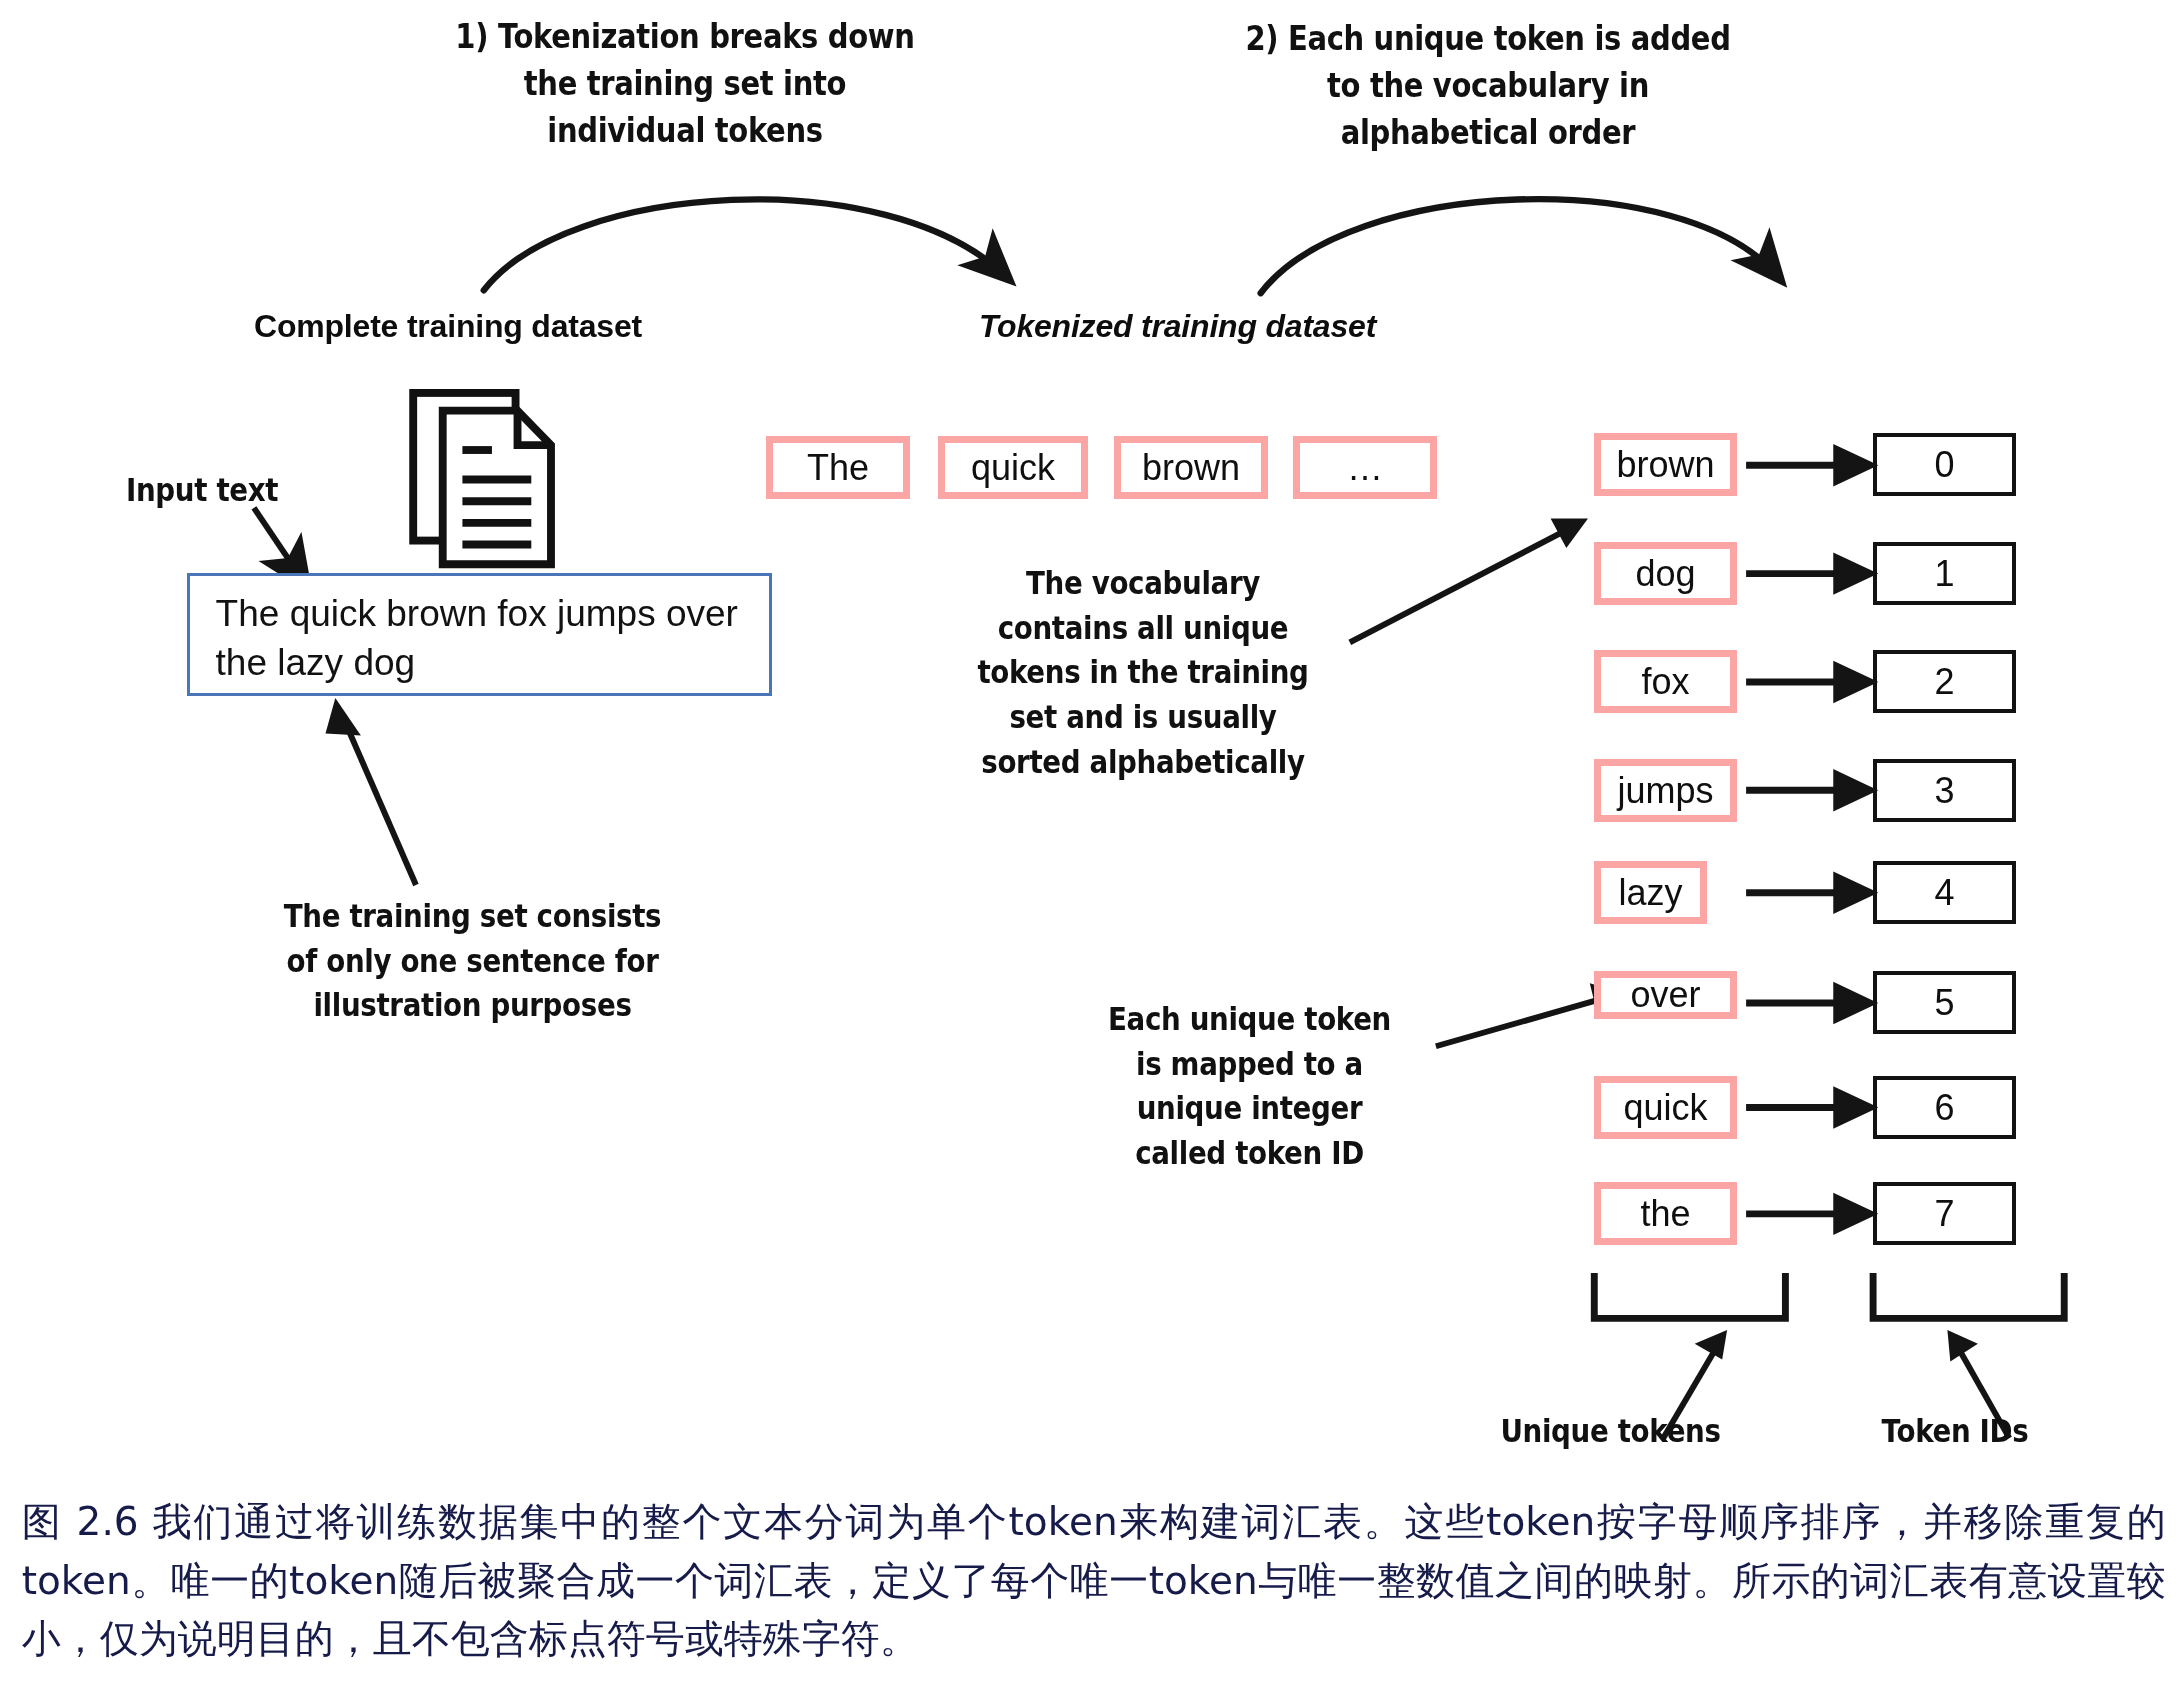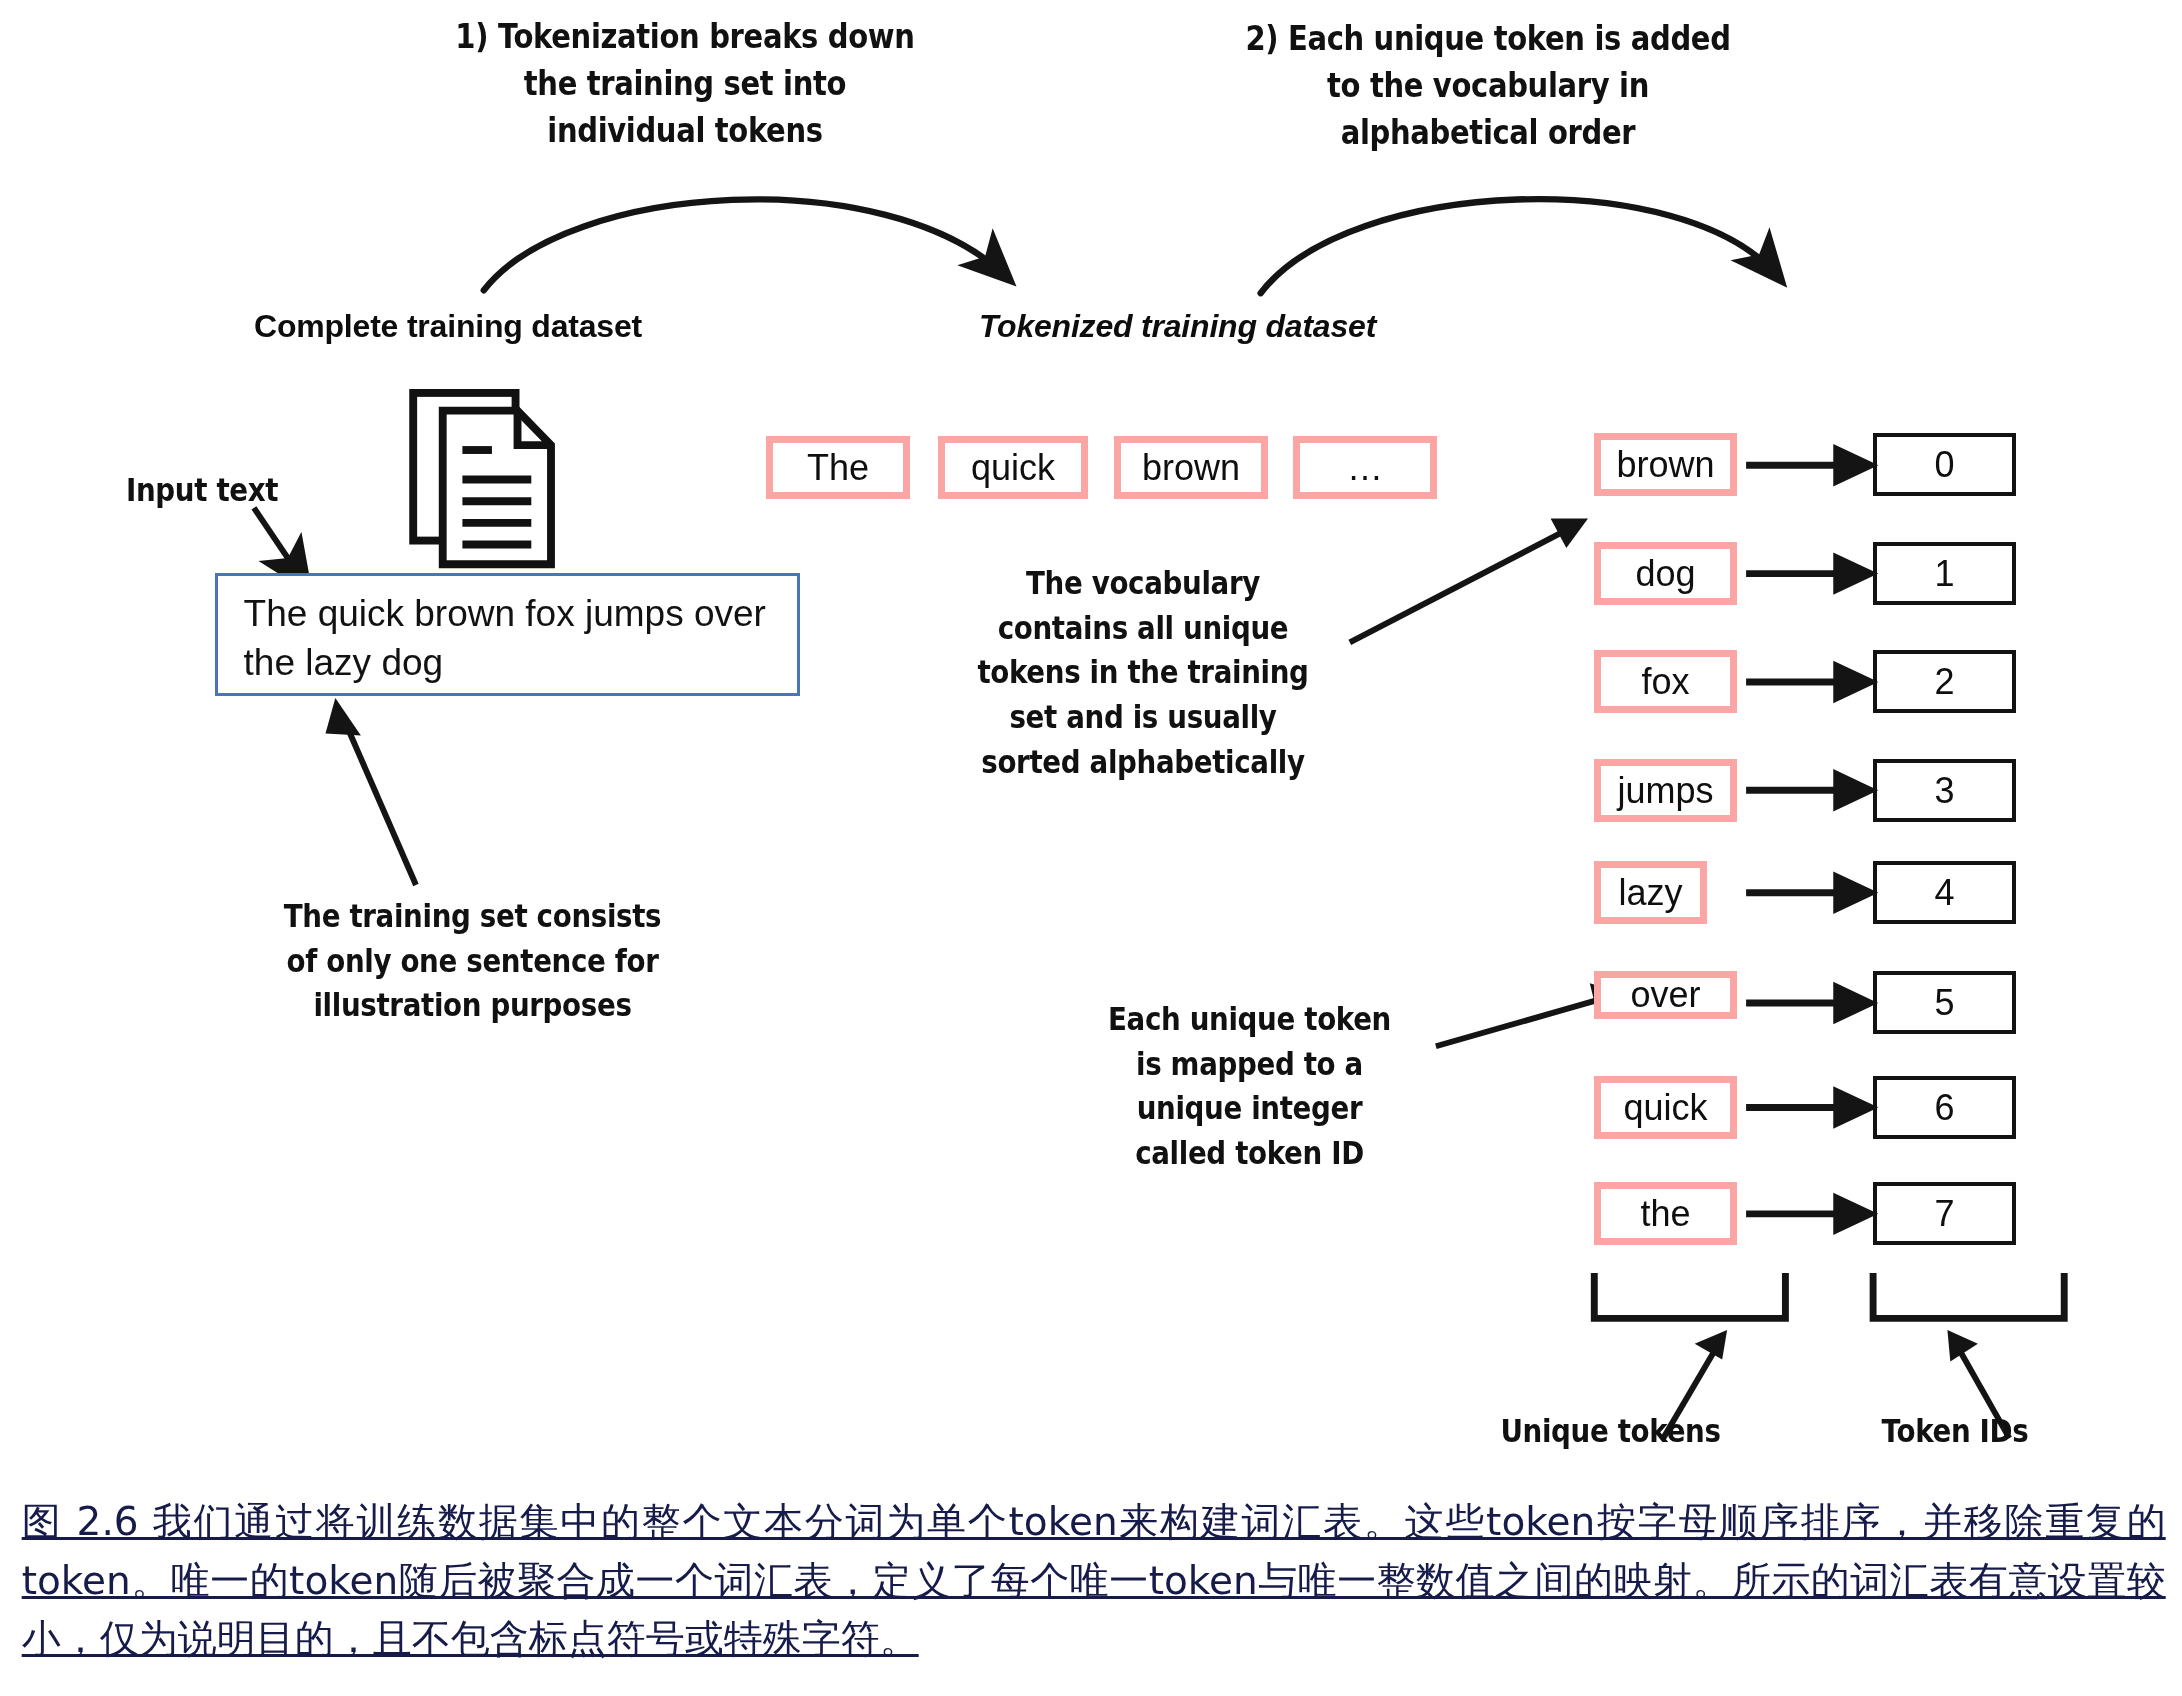--- a/index.html
+++ b/index.html
@@ -79,21 +79,20 @@
 
   .input-box {
     border: 3px solid #4a76b8;
     background: #ffffff;
     box-sizing: border-box;
     padding: 13.8px 21.7px 13.8px 25.6px;
     font-family: "Liberation Sans", sans-serif;
     font-size: 37px;
     line-height: 1.32;
     color: #121212;
-    margin-left: 28px;
   }
 
   
   .caption {
     font-family: "DejaVu Sans", sans-serif;
     font-size: 39px;
     line-height: 1.50;
     color: #161b4a;
     letter-spacing: 0px;
     text-align: justify;
@@ -274,16 +273,16 @@
     <path d="M68,110 L122,18" fill="none" stroke="#141414" stroke-width="6"></path>
     <path d="M133,0 L100,14 L128,30 Z" fill="#141414"></path>
     <path d="M420,110 L368,18" fill="none" stroke="#141414" stroke-width="6"></path>
     <path d="M357,0 L360,32 L388,14 Z" fill="#141414"></path>
   </svg>
 
   <div class="abs anno" style="left:1453px; top:1409px; width:315px; font-size:31.5px;">Unique tokens</div>
 
   <div class="abs anno" style="left:1827px; top:1409px; width:256px; font-size:31.5px;">Token IDs</div>
 
-  <div class="abs caption" style="left:21.7px; top:1493px; width:2144px;text-decoration:underline;">图 2.6 我们通过将训练数据集中的整个文本分词为单个token来构建词汇表。这些token按字母顺序排序，并移除重复的token。唯一的token随后被聚合成一个词汇表，定义了每个唯一token与唯一整数值之间的映射。所示的词汇表有意设置较小，仅为说明目的，且不包含标点符号或特殊字符。</div>
+  <div class="abs caption" style="left:21.7px; top:1493px; width:2144px;">图 2.6 我们通过将训练数据集中的整个文本分词为单个token来构建词汇表。这些token按字母顺序排序，并移除重复的token。唯一的token随后被聚合成一个词汇表，定义了每个唯一token与唯一整数值之间的映射。所示的词汇表有意设置较小，仅为说明目的，且不包含标点符号或特殊字符。</div>
 
 </div>
 
 
 </body></html>

